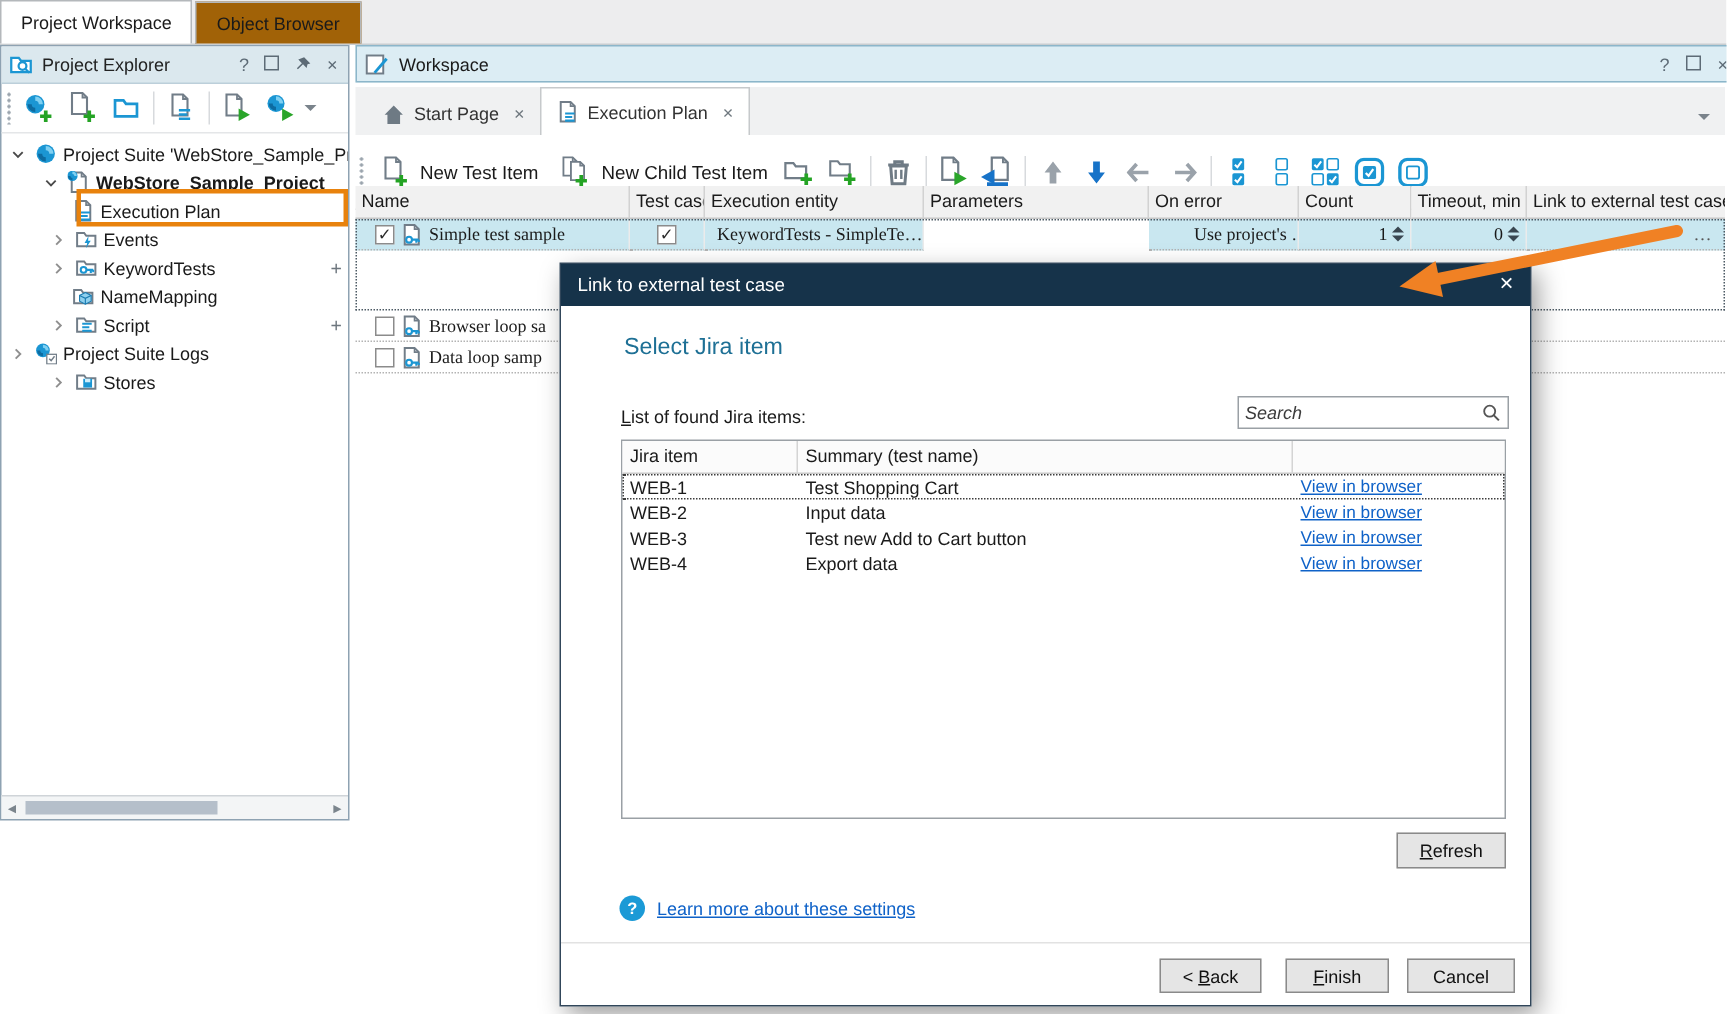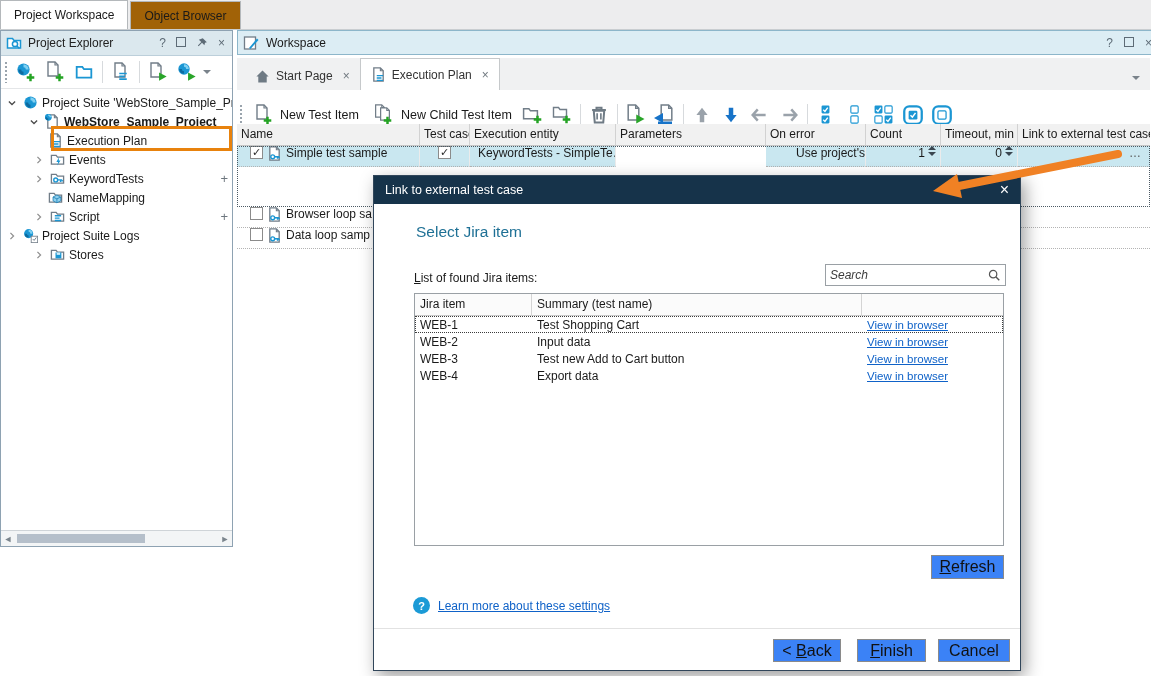--- a/index.html
+++ b/index.html
@@ -40,21 +40,21 @@
   .dtab{height:28px;display:flex;align-items:center;gap:6px;padding:0 10px;color:#333;justify-content:flex-end;}
   .dtab .x{color:#6f787f;font-size:12px;margin-left:4px;}
   .dtab.active{background:#fff;height:31px;border:1px solid #c6c9cb;border-bottom:none;}
   .strip-caret{margin-left:auto;margin-bottom:10px;margin-right:10px;}
   .ws-toolbar{left:0;top:60px;width:913px;height:50px;border-bottom:1px solid #d8d8d8;display:flex;align-items:center;gap:3px;padding:0 2px;box-sizing:border-box;background:#fff;}
   .wbtn{display:flex;align-items:center;gap:5px;padding:2px 5px;font-size:12.5px;}
   
   .mgrid{left:0;top:94px;width:913px;}
   .gridrow{display:grid;grid-template-columns:183px 50px 146px 150px 100px 75px 77px 132px;}
   .hc{height:21px;line-height:21px;padding:0 4px;background:#f1f1f1;border-right:1px solid #d2d2d2;border-bottom:1px solid #c6c6c6;white-space:nowrap;overflow:hidden;}
-  .c{height:20px;display:flex;align-items:flex-start;border-right:1px solid #ebebeb;border-bottom:1px dotted #b3b3b3;white-space:nowrap;overflow:hidden;}
+  .c{height:20px;display:flex;align-items:center;border-right:1px solid #ebebeb;border-bottom:1px dotted #b3b3b3;white-space:nowrap;overflow:hidden;font-family:Liberation Serif, serif;}
   .rowsel .c{background:#c9e7f0;}
   .rowsel{outline:1px dotted #4c5a64;outline-offset:-1px;}
   .cname{gap:4px;padding-left:13px;}
   .cb{width:13px;height:13px;border:1px solid #8b8b8b;background:#fff;display:inline-flex;align-items:center;justify-content:center;font-size:11px;color:#2b2b2b;flex:0 0 auto;box-sizing:border-box;}
   .cb.on::after{content:"✓";}
   .ctc{justify-content:center;}
   .cee{justify-content:space-between;padding:0 6px 0 8px;}
   .more{color:#555;letter-spacing:1px;}
   .cpar{padding-left:6px;margin-top:40px;}
   .cerr{padding-left:30px;gap:10px;}
@@ -79,21 +79,21 @@
   .search input{flex:1;border:none;outline:none;font:italic 12px "Liberation Sans",sans-serif;padding:0 4px;min-width:0;background:transparent;}
   .search input::placeholder{color:#3c3c3c;font-style:italic;}
   .jtable{left:40px;top:117px;width:590px;height:253px;border:1px solid #9aa0a5;box-sizing:border-box;background:#fff;}
   .jrow{display:grid;grid-template-columns:117px 330px 141px;}
   .jh{height:21px;line-height:21px;padding:0 5px;background:#fbfbfb;border-right:1px solid #d4d4d4;border-bottom:1px solid #c9c9c9;}
   .jh:last-child{border-right:none;}
   .jc{height:17px;display:flex;align-items:center;padding:0 5px;}
   .jfocus{outline:1px dotted #3c3c3c;outline-offset:-1px;}
   a.vlink{color:#0f62c8;font-size:11.5px;}
   .refresh-btn{left:557px;top:379px;width:73px;height:24px;}
-  .btn{border:1px solid #8a8a8a;background:#3b82f6;display:flex;align-items:center;justify-content:center;font-size:16px;color:#111;box-sizing:border-box;}
+  .btn{border:1px solid #8a8a8a;background:#e5e5e5;display:flex;align-items:center;justify-content:center;font-size:12px;color:#111;box-sizing:border-box;}
   .learn{left:39px;top:421px;display:flex;align-items:center;gap:8px;}
   .qmark{width:17px;height:17px;border-radius:50%;background:#1b9ad6;color:#fff;font-size:11px;font-weight:bold;display:flex;align-items:center;justify-content:center;}
   a.learn-link{color:#0f62c8;}
   .dlg-divider{left:0;top:452px;width:646px;border-top:1px solid #e2e2e2;}
   .back-btn{left:399px;top:463px;width:68px;height:23px;}
   .finish-btn{left:483px;top:463px;width:69px;height:23px;}
   .cancel-btn{left:564px;top:463px;width:72px;height:23px;}
 </style>
 </head>
 <body>

